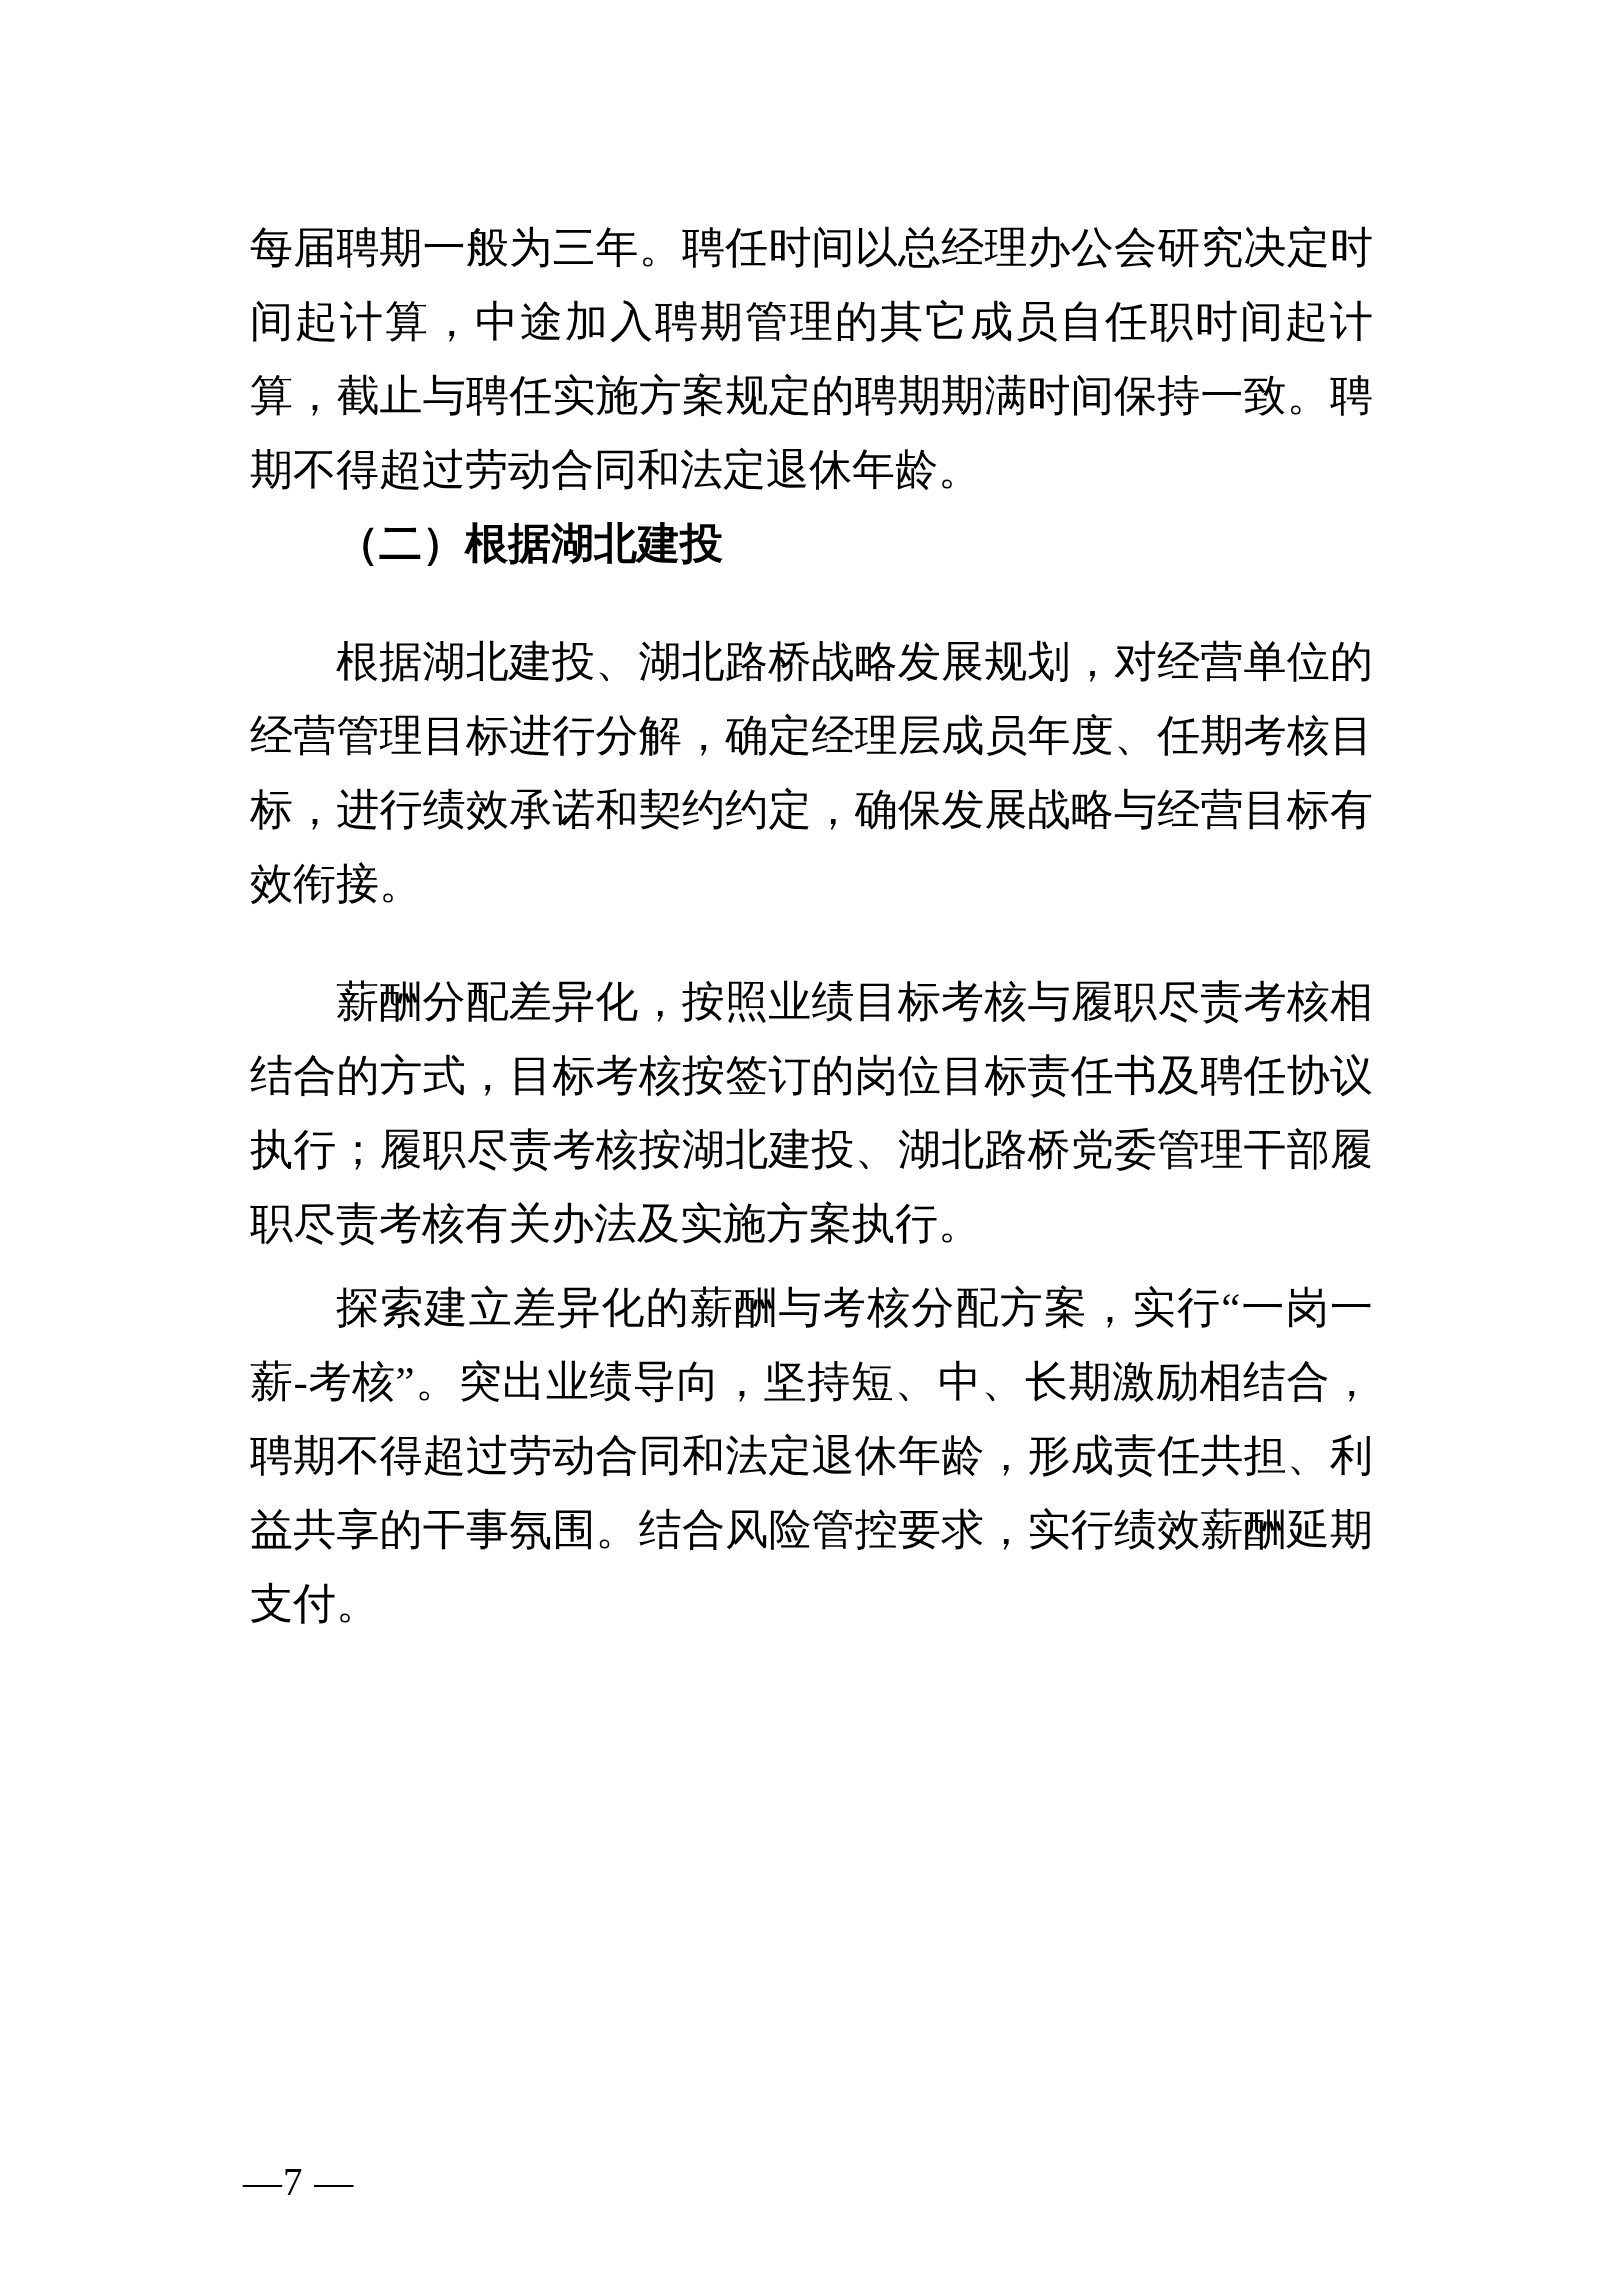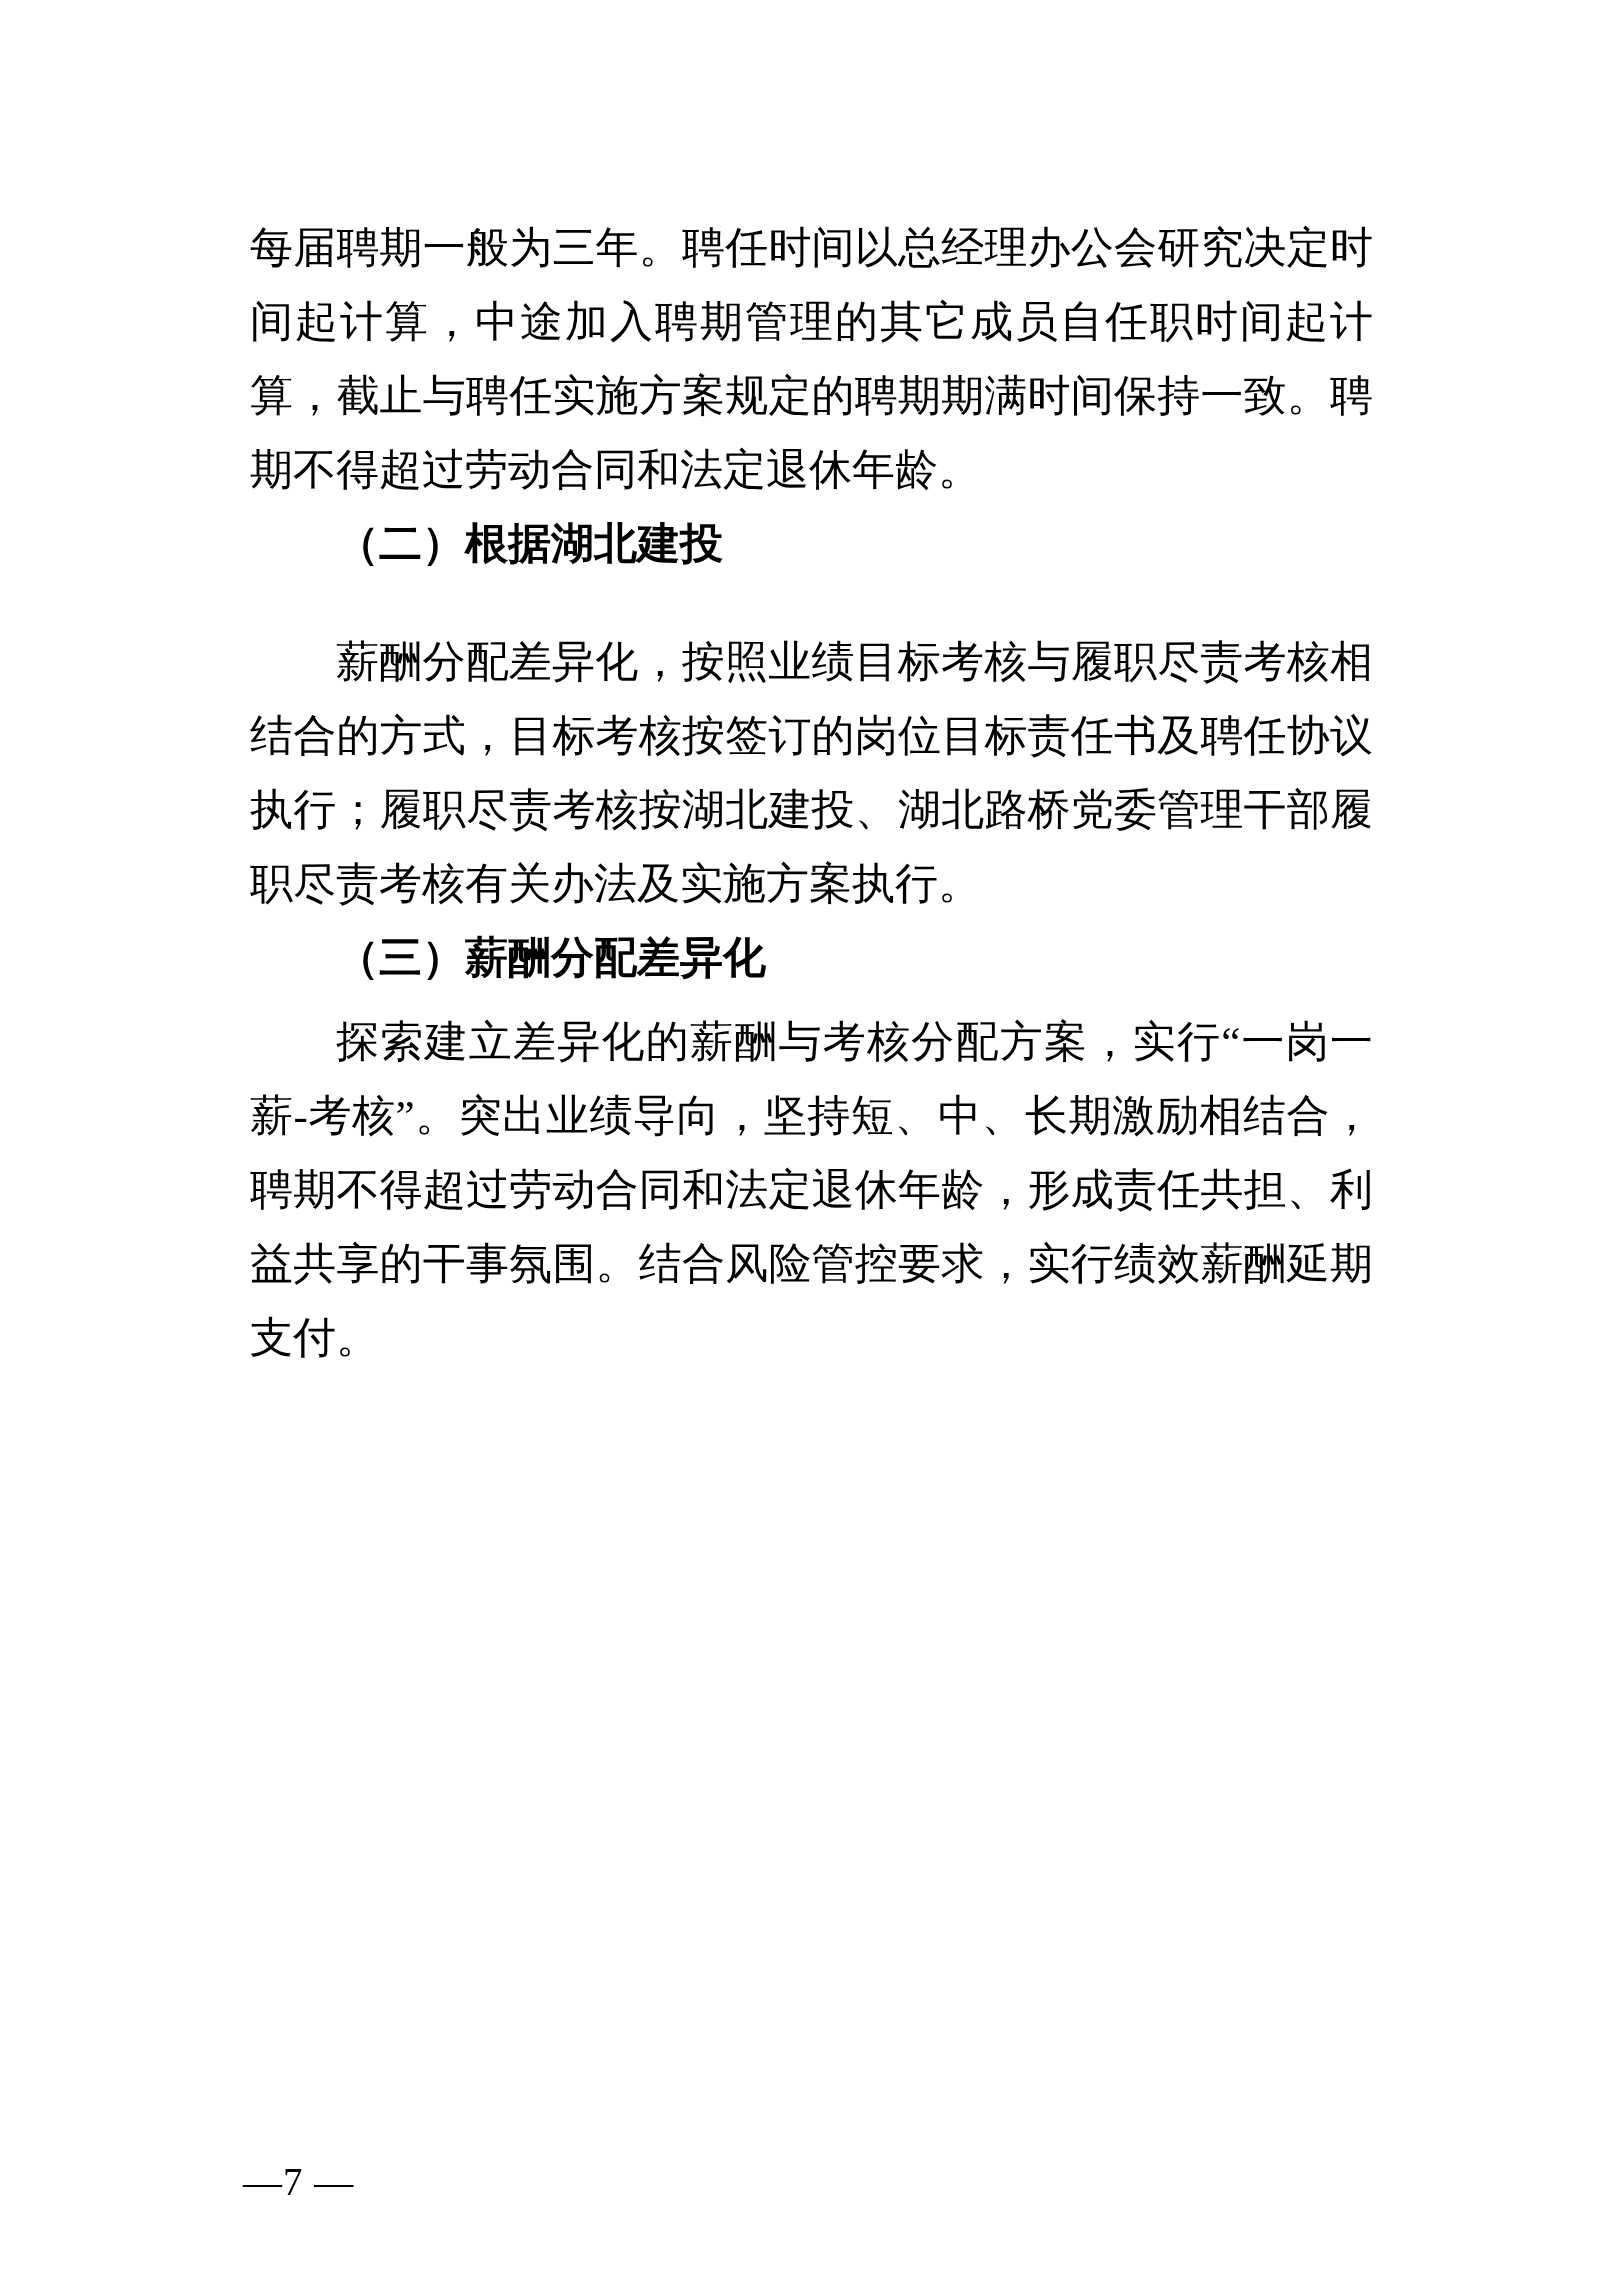--- a/index.html
+++ b/index.html
@@ -58,19 +58,19 @@
     letter-spacing: 1px;
   }
 </style>
 </head>
 <body>
 
 <div class="page" style="background: rgb(255, 255, 255); color: rgb(0, 0, 0);">
   <div class="text-block">
       <p class="continuation">每届聘期一般为三年。聘任时间以总经理办公会研究决定时间起计算，中途加入聘期管理的其它成员自任职时间起计算，截止与聘任实施方案规定的聘期期满时间保持一致。聘期不得超过劳动合同和法定退休年龄。</p>
       <p class="heading">（二）根据湖北建投</p>
+      <p class="body-spaced">根据湖北建投、湖北路桥战略发展规划，对经营单位的经营管理目标进行分解，确定经理层成员年度、任期考核目标，进行绩效承诺和契约约定，确保发展战略与经营目标有效衔接。</p>
       <p class="body-spaced">薪酬分配差异化，按照业绩目标考核与履职尽责考核相结合的方式，目标考核按签订的岗位目标责任书及聘任协议执行；履职尽责考核按湖北建投、湖北路桥党委管理干部履职尽责考核有关办法及实施方案执行。</p>
-      <p class="heading">（三）薪酬分配差异化</p>
       <p class="body">探索建立差异化的薪酬与考核分配方案，实行“一岗一薪-考核”。突出业绩导向，坚持短、中、长期激励相结合，聘期不得超过劳动合同和法定退休年龄，形成责任共担、利益共享的干事氛围。结合风险管控要求，实行绩效薪酬延期支付。</p>
     </div>
   <div class="page-number">—7 —</div>
 </div>
 
 
 </body></html>

